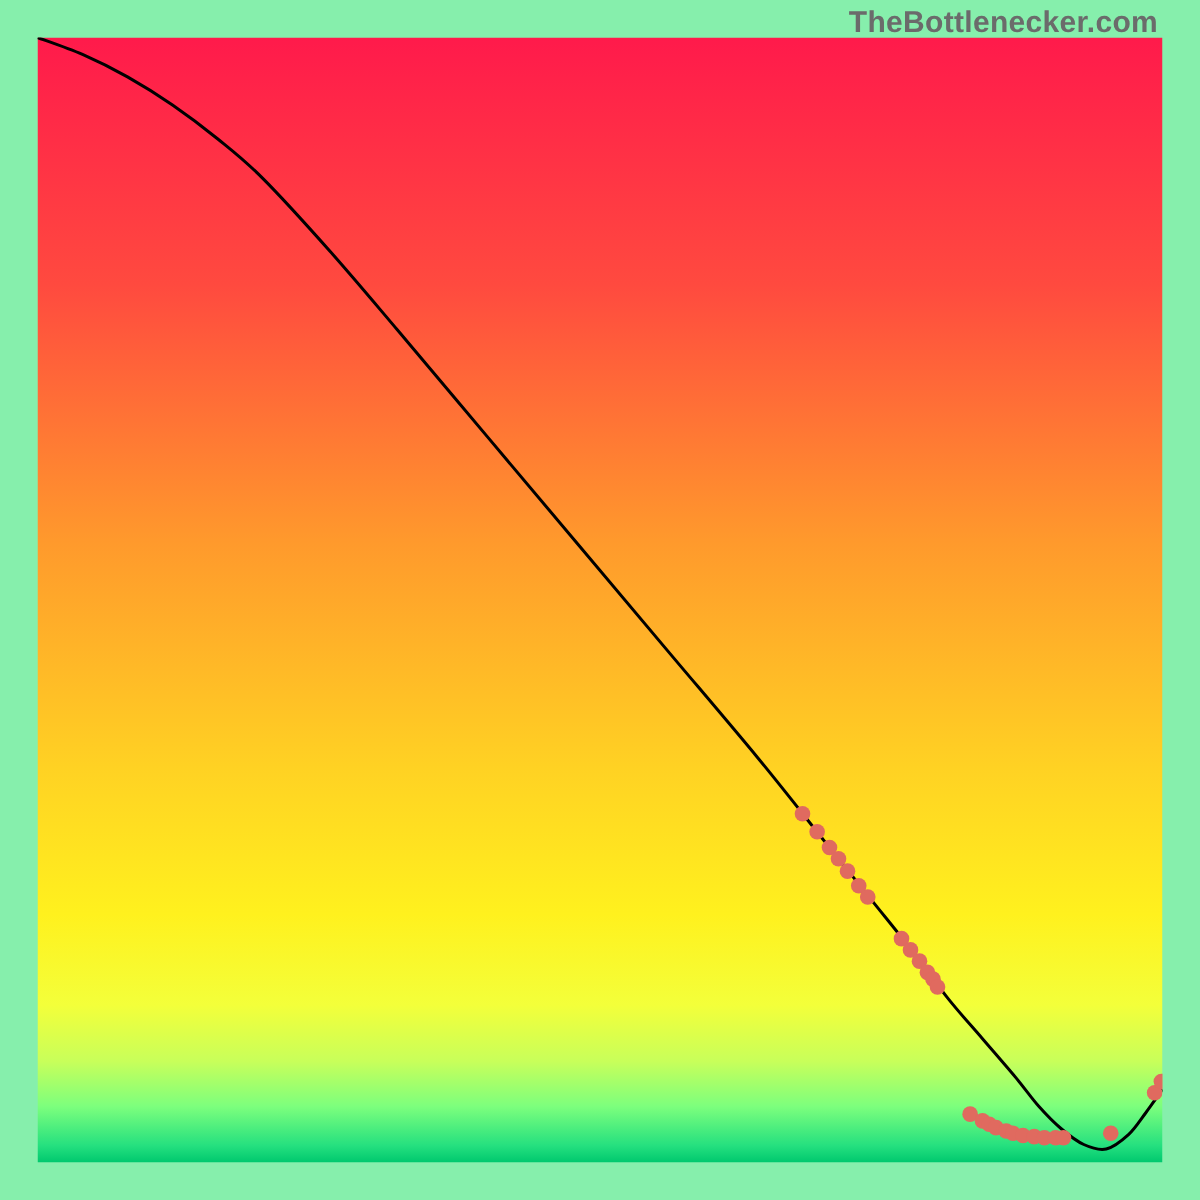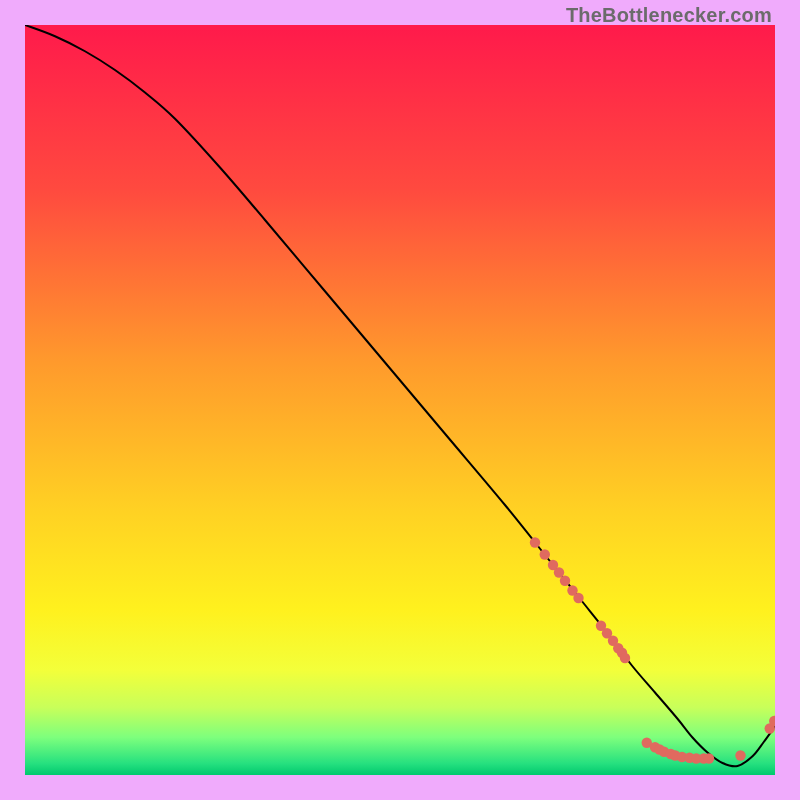--- a/index.html
+++ b/index.html
@@ -8,21 +8,21 @@
     width: 800px;
     height: 800px;
     background: #000;
     overflow: hidden;
     font-family: Arial, Helvetica, sans-serif;
   }
   .stage {
     position: relative;
     width: 800px;
     height: 800px;
-    background: #f0abfc;
+    background: #86efac;
   }
   .plot {
     position: absolute;
     left: 25px;
     top: 25px;
     width: 750px;
     height: 750px;
   }
   .plot svg {
     display: block;

